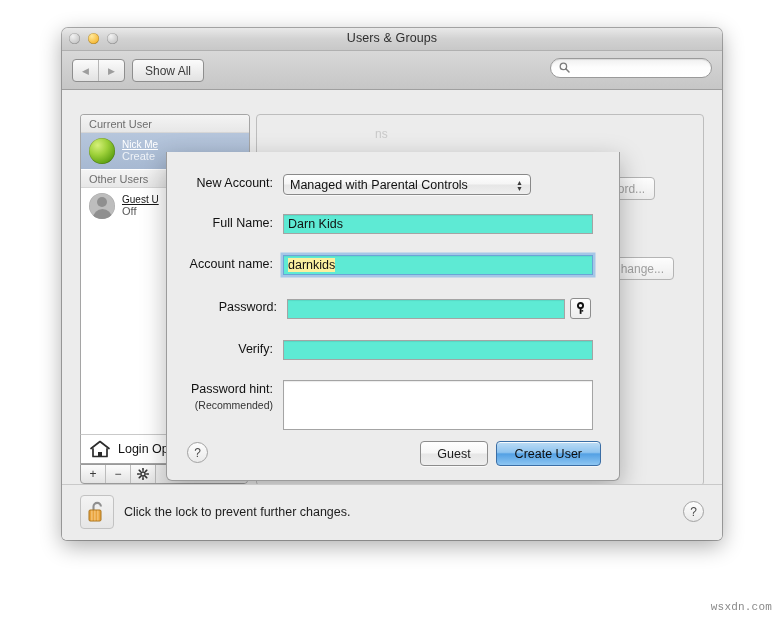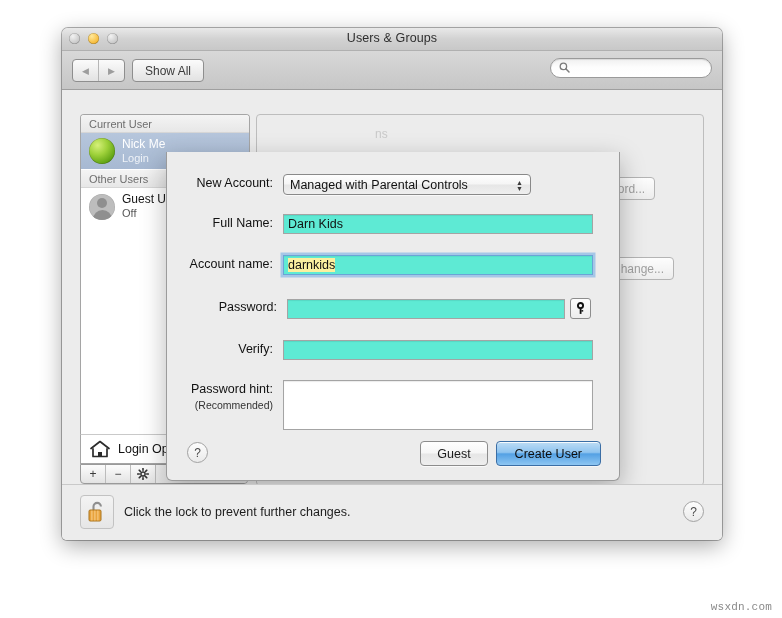--- a/index.html
+++ b/index.html
@@ -171,21 +171,21 @@
     content: ""; position: absolute;
     width: 10px; height: 10px; border-radius: 50%;
     background: #8f8f8f; left: 8px; top: 4px;
   }
   .avatar.guest::after {
     content: ""; position: absolute;
     width: 19px; height: 13px; border-radius: 10px 10px 0 0;
     background: #8f8f8f; left: 3.5px; top: 16px;
   }
   .utext { line-height: 1.15; overflow: hidden; }
-  .uname { font-size: 12px; color: #161616; white-space: nowrap; }
+  .uname { font-size: 10px; color: #161616; white-space: nowrap; text-decoration: underline; }
   .usub  { font-size: 11px; color: #585858; white-space: nowrap; }
 
   .loginopts {
     position: absolute;
     left: 18px; top: 344px;
     width: 168px; height: 30px;
     box-sizing: border-box;
     background: #ffffff;
     border: 1px solid #a5a5a5;
     border-top: 1px solid #c9c9c9;
@@ -501,21 +501,21 @@
       <div class="txt">Enable parental controls</div>
       <div class="stdbtn">Open Parental Controls...</div>
     </div>
 
     <div class="sidebar">
       <div class="grouphdr">Current User</div>
       <div class="userrow selected">
         <div class="avatar green"></div>
         <div class="utext">
           <div class="uname">Nick Me</div>
-          <div class="usub">Login</div>
+          <div class="usub">Create</div>
         </div>
       </div>
       <div class="grouphdr">Other Users</div>
       <div class="userrow">
         <div class="avatar guest"></div>
         <div class="utext">
           <div class="uname">Guest U</div>
           <div class="usub">Off</div>
         </div>
       </div>

